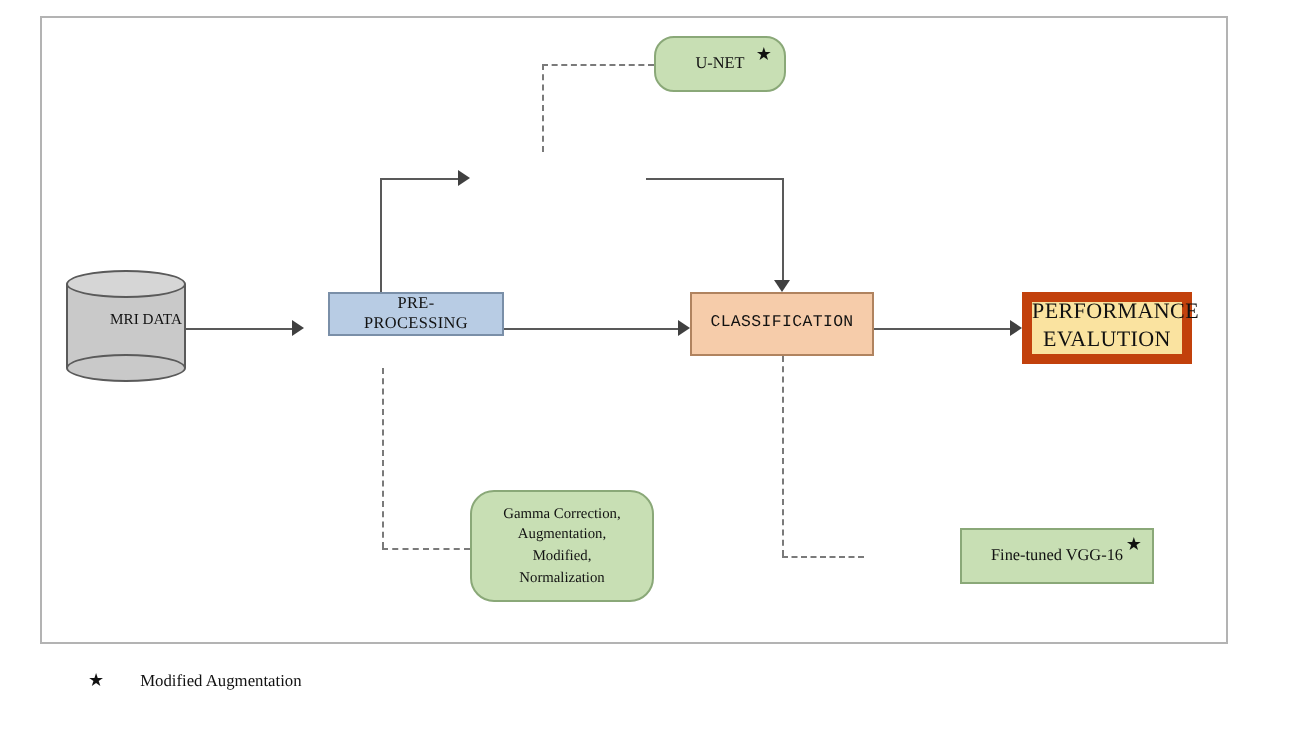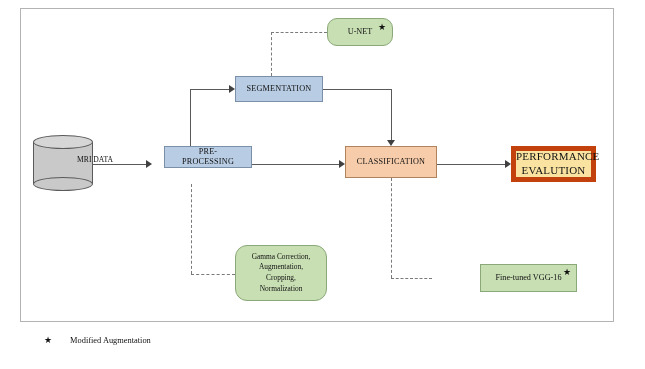--- a/index.html
+++ b/index.html
@@ -47,20 +47,21 @@
     font-size: 8.2px;
     letter-spacing: 0.2px;
     color: #111111;
   }
   .node-orange {
     background: #f6ccaa;
     border: 1px solid #b0835f;
     font-size: 8.2px;
     letter-spacing: 0.2px;
     color: #111111;
+    font-family: Liberation Mono, monospace;
   }
   .node-yellow {
     background: #fae3a0;
     border: 5px solid #c2410c;
     font-size: 11px;
     letter-spacing: 0.2px;
     color: #111111;
   }
   .node-green {
     background: #c8dfb4;
@@ -111,21 +112,21 @@
     width: 60px; height: 14px;
     background: #c9c9c9;
     border: 1px solid #5a5a5a;
     border-radius: 50%;
     box-sizing: border-box;
   }
   .cyl-text {
     position: absolute;
     left: 0; top: 20px;
     width: 80px;
-    text-align: right;
+    text-align: center;
     font-size: 7.6px;
     color: #111111;
     z-index: 2;
   }
 
   
   .line {
     position: absolute;
     background: #595959;
     z-index: 2;
@@ -189,23 +190,20 @@
     <div class="cyl-text">MRI DATA</div>
   </div>
 
   <div class="node node-blue" style="left:164px; top:146px; width:88px; height:22px;">
     <span class="label">
       <span>PRE-</span><br>
       <span>PROCESSING</span>
     </span>
   </div>
 
-  <div class="node node-blue" style="left:235px; top:76px; width:88px; height:26px;">
-    <span class="label">SEGMENTATION</span>
-  </div>
 
   <div class="node node-orange" style="left:345px; top:146px; width:92px; height:32px;">
     <span class="label">CLASSIFICATION</span>
   </div>
 
   <div class="node node-yellow" style="left:511px; top:146px; width:85px; height:36px;">
     <span class="label">
       <span>PERFORMANCE</span><br>
       <span>EVALUTION</span>
     </span>
@@ -213,21 +211,21 @@
 
   <div class="node node-green" style="left:327px; top:18px; width:66px; height:28px;border-radius:10px;">
     <span class="label">U-NET</span>
     <span class="star-mark" style="right:6px; top:4px;">★</span>
   </div>
 
   <div class="node node-green node-green-small" style="left:235px; top:245px; width:92px; height:56px;">
     <span class="label">
       <span>Gamma Correction,</span><br>
       <span>Augmentation,</span><br>
-      <span>Cropping,</span><br>
+      <span>Modified,</span><br>
       <span>Normalization</span>
     </span>
   </div>
 
   <div class="node node-green" style="left:432px; top:264px; width:97px; height:28px;margin-left:48px;">
     <span class="label">Fine-tuned VGG-16</span>
     <span class="star-mark" style="right:5px; top:3px;">★</span>
   </div>
 
   <div class="line line-h" style="left:93px; top:164px; width:53px;"></div>

